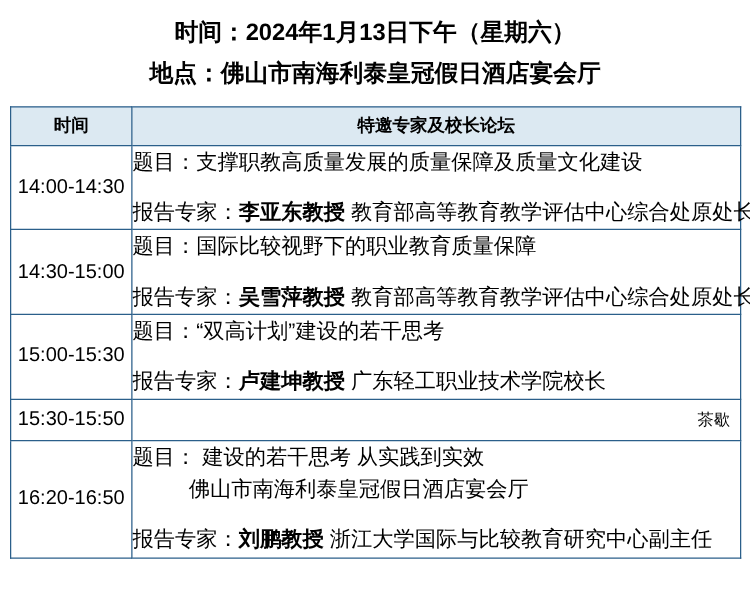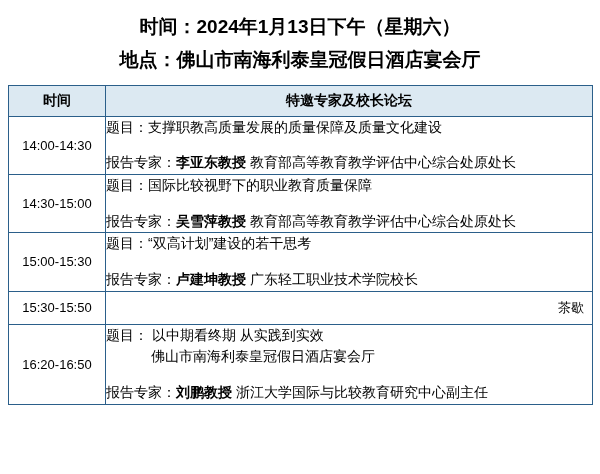--- a/index.html
+++ b/index.html
@@ -45,27 +45,27 @@
     font-size: 14px;
     font-weight: bold;
     height: 30px;
     text-align: center;
   }
   th.col-time { width: 96px; }
   th.col-content { width: 486px; }
 
   td.time-cell {
     text-align: center;
-    font-size: 13px;
+    font-size: 16px;
     white-space: nowrap;
     margin-left: 12px;
   }
   td.content-cell {
     padding: 7px 8px 7px 10px;
-    font-size: 14px;
+    font-size: 17px;
     line-height: 1.55;
   }
   td.content-cell.center {
     text-align: right;
     font-size: 13px;
     padding: 6px 8px;
   }
   .row-topic {
     white-space: nowrap;
   }
@@ -147,21 +147,21 @@
       <tr>
         <td class="time-cell">15:30-15:50</td>
         <td class="content-cell center">茶歇</td>
       </tr>
 
 
       <tr>
         <td class="time-cell">16:20-16:50</td>
         <td class="content-cell">
           <div class="row-topic">
-            <span class="lbl">题目：</span>&nbsp;<span class="topic-text">以中期看终期 从实践到实效</span>
+            <span class="lbl">题目：</span>&nbsp;<span class="topic-text">建设的若干思考 从实践到实效</span>
           </div>
           <div class="topic-indent">佛山市南海利泰皇冠假日酒店宴会厅</div>
           <div class="row-speaker">
             <span class="lbl">报告专家：</span><span class="name">刘鹏教授</span>&nbsp;<span class="affil">浙江大学国际与比较教育研究中心副主任</span>
           </div>
         </td>
       </tr>
 
     </tbody>
   </table>

